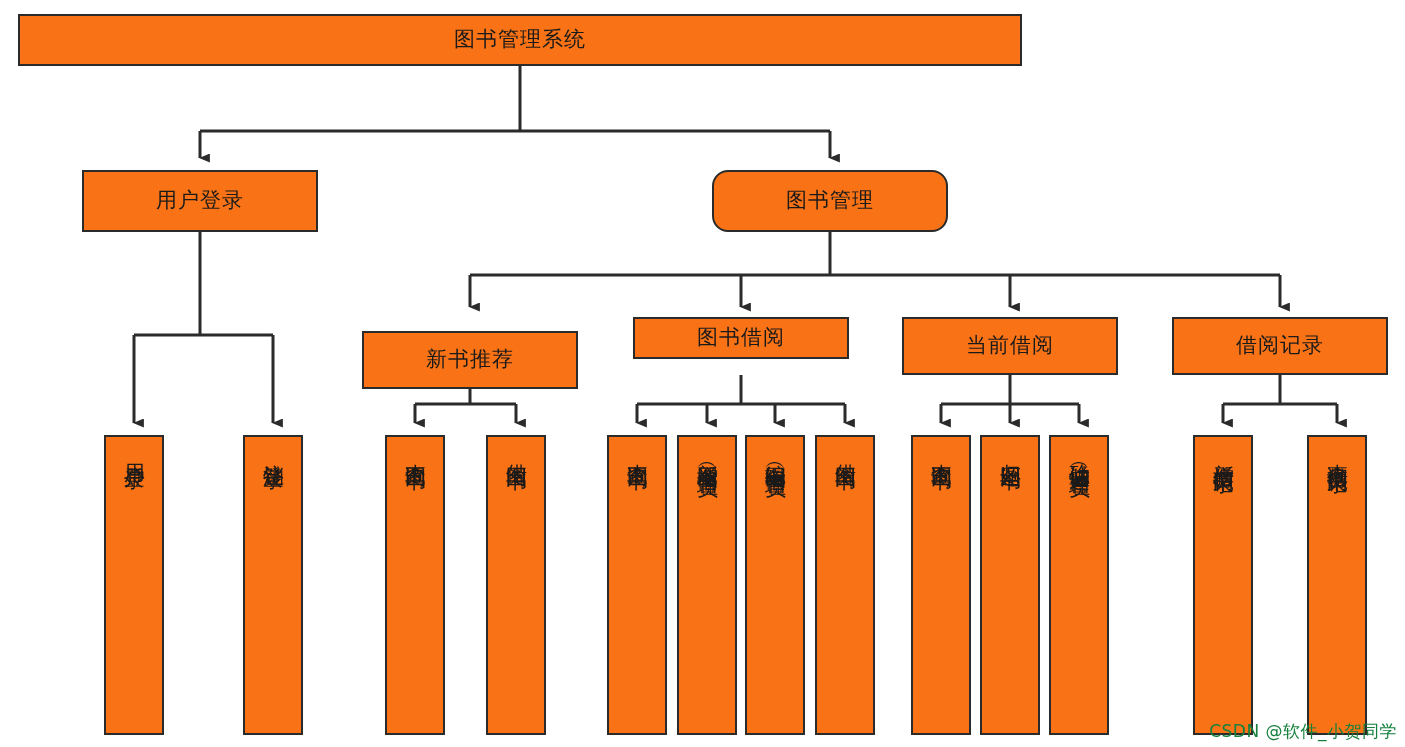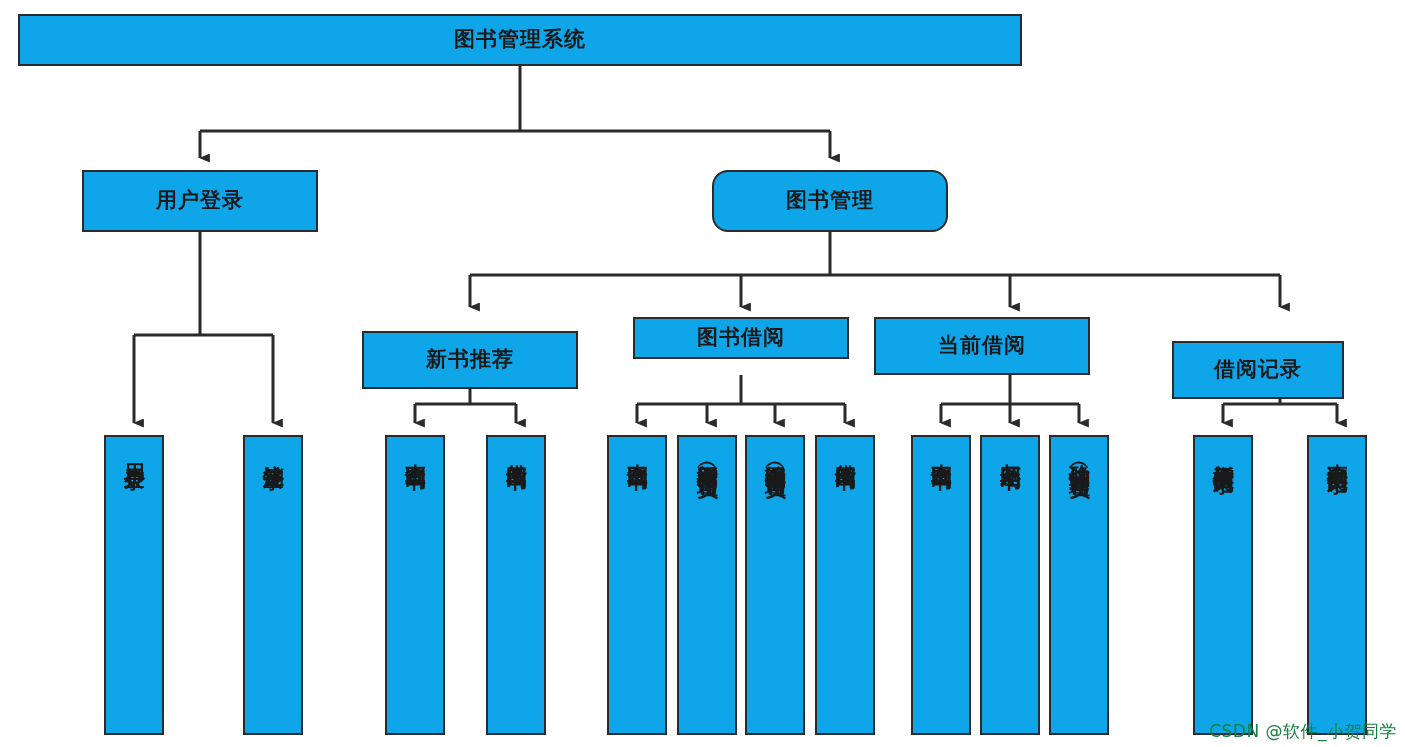--- a/index.html
+++ b/index.html
@@ -21,26 +21,25 @@
     position: absolute;
     left: 0;
     top: 0;
     width: 1405px;
     height: 747px;
   }
   .node {
     position: absolute;
     box-sizing: border-box;
     border: 2.5px solid #2b2b2b;
-    background: #0ea5e9;
+    background: #f97316;
     display: flex;
     align-items: center;
     justify-content: center;
     color: #1a1a1a;
-    font-weight: bold;
   }
   .node.horiz {
     font-size: 21px;
     letter-spacing: 1px;
     line-height: 1.2;
   }
   .node.vert {
     align-items: flex-start;
     justify-content: center;
     padding-top: 10px;
@@ -131,24 +130,24 @@
   <div class="node horiz" style="left:712px; top:170px; width:236px; height:62px;border-radius:16px;">
     <span>图书管理</span>
   </div>
 
   <div class="node horiz" style="left:362px; top:331px; width:216px; height:58px;">
     <span>新书推荐</span>
   </div>
   <div class="node horiz" style="left:633px; top:317px; width:216px; height:42px;">
     <span>图书借阅</span>
   </div>
-  <div class="node horiz" style="left:874px; top:317px; width:216px; height:58px;">
+  <div class="node horiz" style="left:902px; top:317px; width:216px; height:58px;">
     <span>当前借阅</span>
   </div>
-  <div class="node horiz" style="left:1172px; top:317px; width:172px; height:58px;margin-top:24px;">
+  <div class="node horiz" style="left:1172px; top:317px; width:216px; height:58px;">
     <span>借阅记录</span>
   </div>
 
   <div class="node vert" style="left:104px; top:435px; width:60px; height:300px;">
     <span class="vlabel">用户登录</span>
   </div>
   <div class="node vert" style="left:243px; top:435px; width:60px; height:300px;">
     <span class="vlabel">注销登录</span>
   </div>
 

